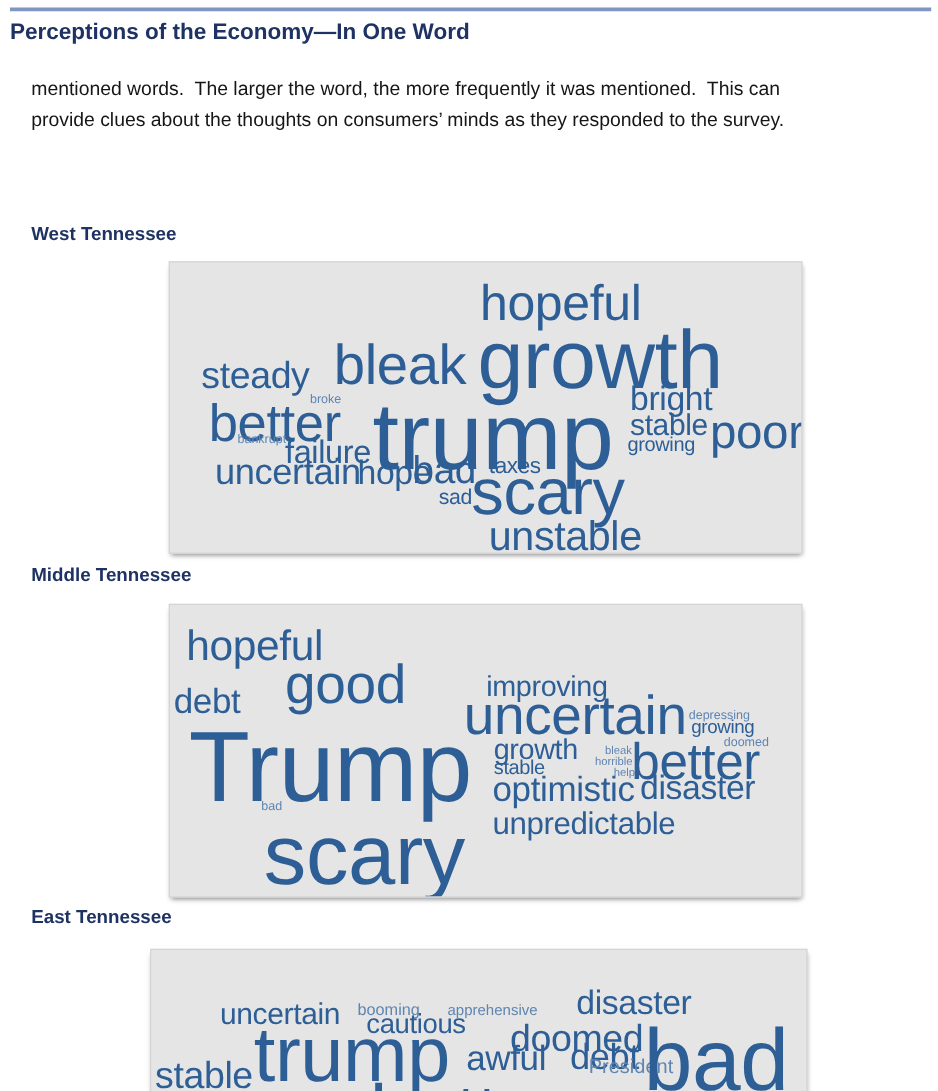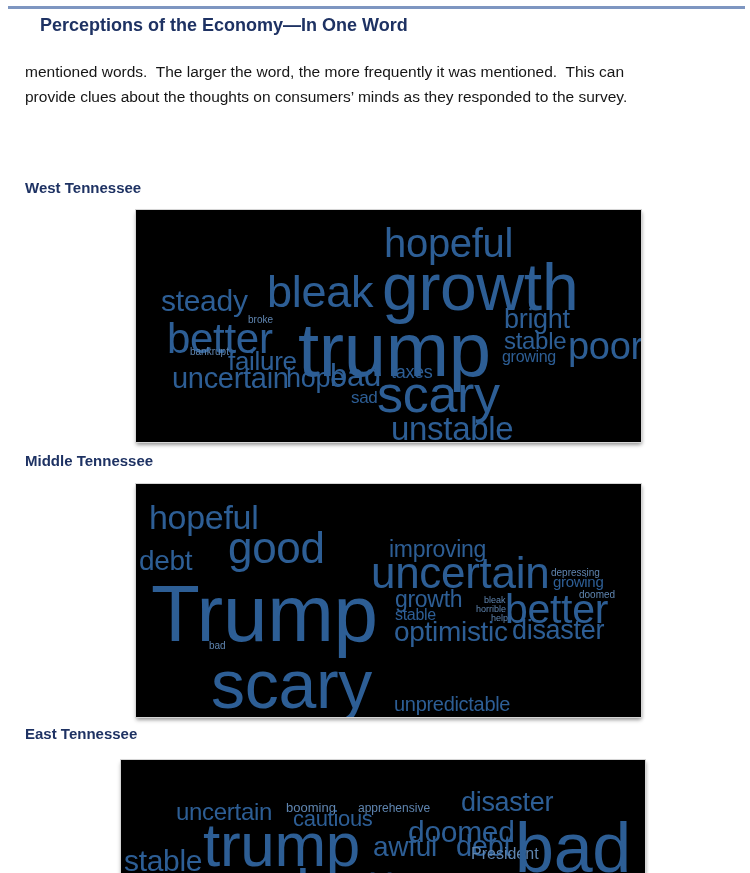--- a/index.html
+++ b/index.html
@@ -5,34 +5,34 @@
   html,body { margin:0; padding:0; background:#ffffff; }
   .page {
     position:relative; width:750px; height:873px; overflow:hidden;
     background:#ffffff; font-family:"Liberation Sans", sans-serif;
   }
   .top-rule {
     position:absolute; left:8px; top:6px; width:737px; height:3px;
     background:#7e96c1;
   }
   .title {
-    position:absolute; left:40px; top:15px; margin:0;
+    position:absolute; left:8px; top:15px; margin:0;
     font-size:18px; font-weight:bold; color:#1e3263;
   }
   .intro { position:absolute; left:25px; top:60px; width:710px; margin:0; color:#161616; }
   .intro .line { display:block; white-space:pre; font-size:15.5px; line-height:24.6px; }
   .sec-heading {
     position:absolute; left:25px; margin:0;
     font-size:15px; font-weight:bold; color:#1e3263;
   }
   #heading-0 { top:179px; }
   #heading-1 { top:452px; }
   #heading-2 { top:725px; }
   .cloud {
-    position:absolute; background:#000000; overflow:hidden;
+    position:absolute; background:#e5e5e5; overflow:hidden;
     border:1px solid #d5d5d5;
     box-shadow:0 3px 4px -1px rgba(0,0,0,0.35), 2px 2px 3px -1px rgba(0,0,0,0.12);
   }
   #cloud-0 { left:135px; top:209px; width:505px; height:232px; }
   #cloud-1 { left:135px; top:483px; width:505px; height:233px; }
   #cloud-2 { left:120px; top:759px; width:524px; height:170px; }
   .cloud-word {
     position:absolute; line-height:1; white-space:nowrap;
     color:#2d5e95; letter-spacing:-0.3px;
   }
@@ -89,21 +89,21 @@
       <span class="cloud-word" style="left: 259px; top: 123px; font-size: 16px;">stable</span>
       <span class="cloud-word sm" style="left: 348px; top: 112px; font-size: 9px;">bleak</span>
       <span class="cloud-word sm" style="left: 340px; top: 121px; font-size: 9px;">horrible</span>
       <span class="cloud-word sm" style="left: 355px; top: 130px; font-size: 9px;">help</span>
       <span class="cloud-word" style="left: 369px; top: 105px; font-size: 41px;">better</span>
       <span class="cloud-word sm" style="left: 443px; top: 106px; font-size: 10px;">doomed</span>
       <span class="cloud-word" style="left: 258px; top: 134px; font-size: 28px; text-align: right;">optimistic</span>
       <span class="cloud-word" style="left: 376px; top: 133px; font-size: 27px;">disaster</span>
       <span class="cloud-word sm" style="left: 73px; top: 157px; font-size: 10px;">bad</span>
       <span class="cloud-word" style="left: 75px; top: 166px; font-size: 68px;">scary</span>
-      <span class="cloud-word" style="left: 258px; top: 163px; font-size: 20px; margin-top: 47px;">unpredictable</span>
+      <span class="cloud-word" style="left: 258px; top: 163px; font-size: 25px;">unpredictable</span>
     </div>
 
   <h2 class="sec-heading" id="heading-2">East Tennessee</h2>
   <div class="cloud" id="cloud-2">
       <span class="cloud-word" style="left: 55px; top: 40px; font-size: 24px;">uncertain</span>
       <span class="cloud-word sm" style="left: 165px; top: 41px; font-size: 13px;">booming</span>
       <span class="cloud-word sm" style="left: 237px; top: 42px; font-size: 12px;">apprehensive</span>
       <span class="cloud-word" style="left: 172px; top: 48px; font-size: 22px;">cautious</span>
       <span class="cloud-word" style="left: 340px; top: 29px; font-size: 27px;">disaster</span>
       <span class="cloud-word" style="left: 287px; top: 57px; font-size: 30px;">doomed</span>

